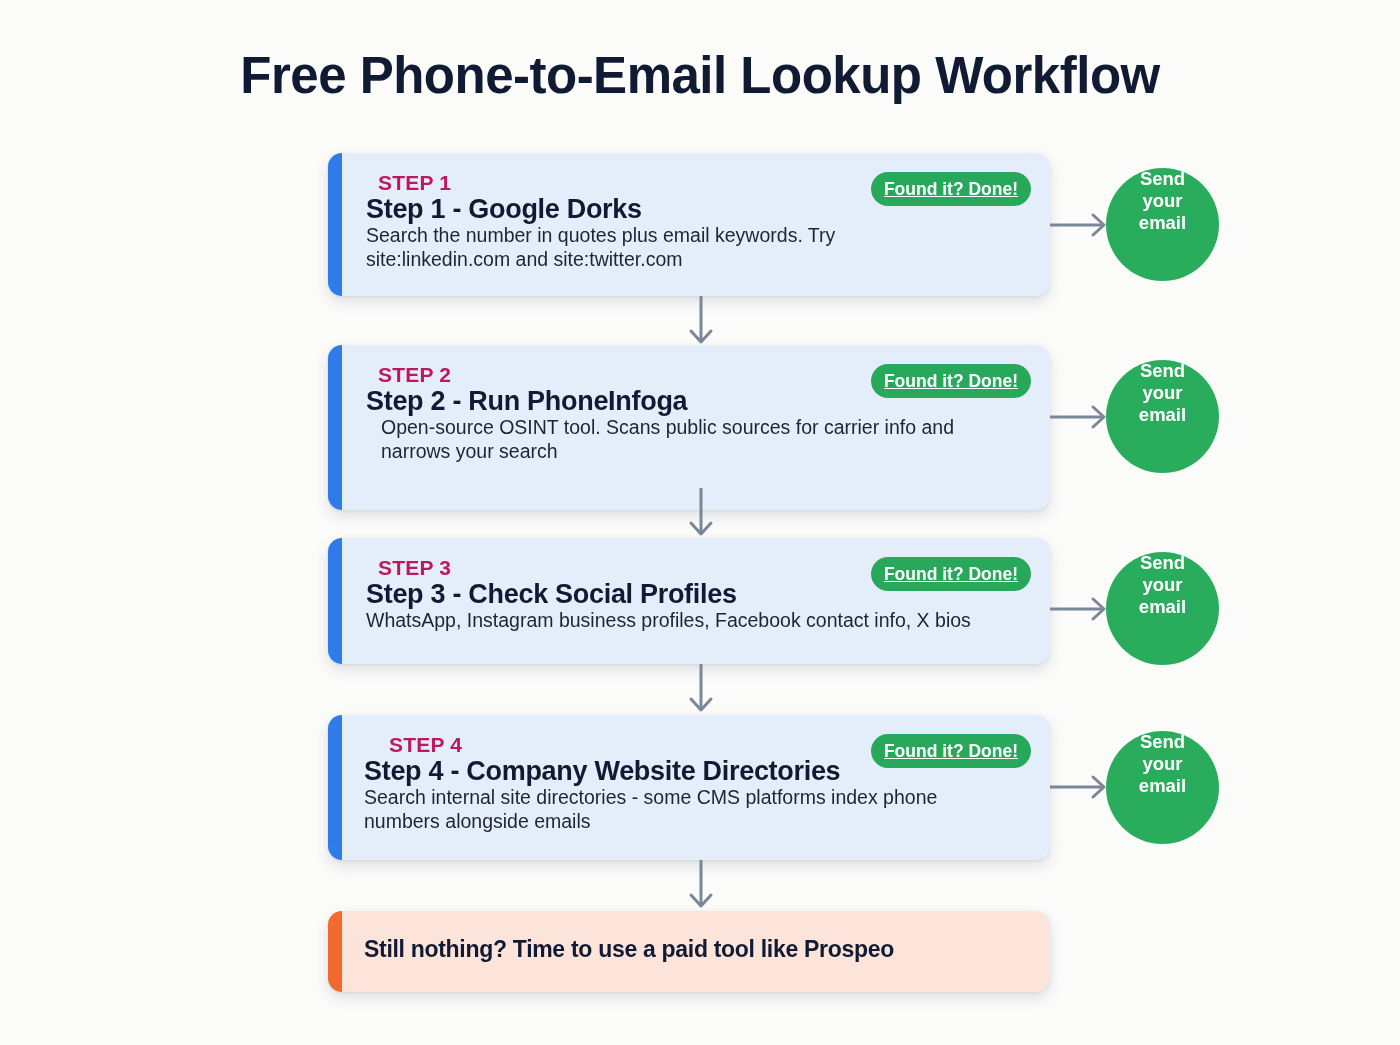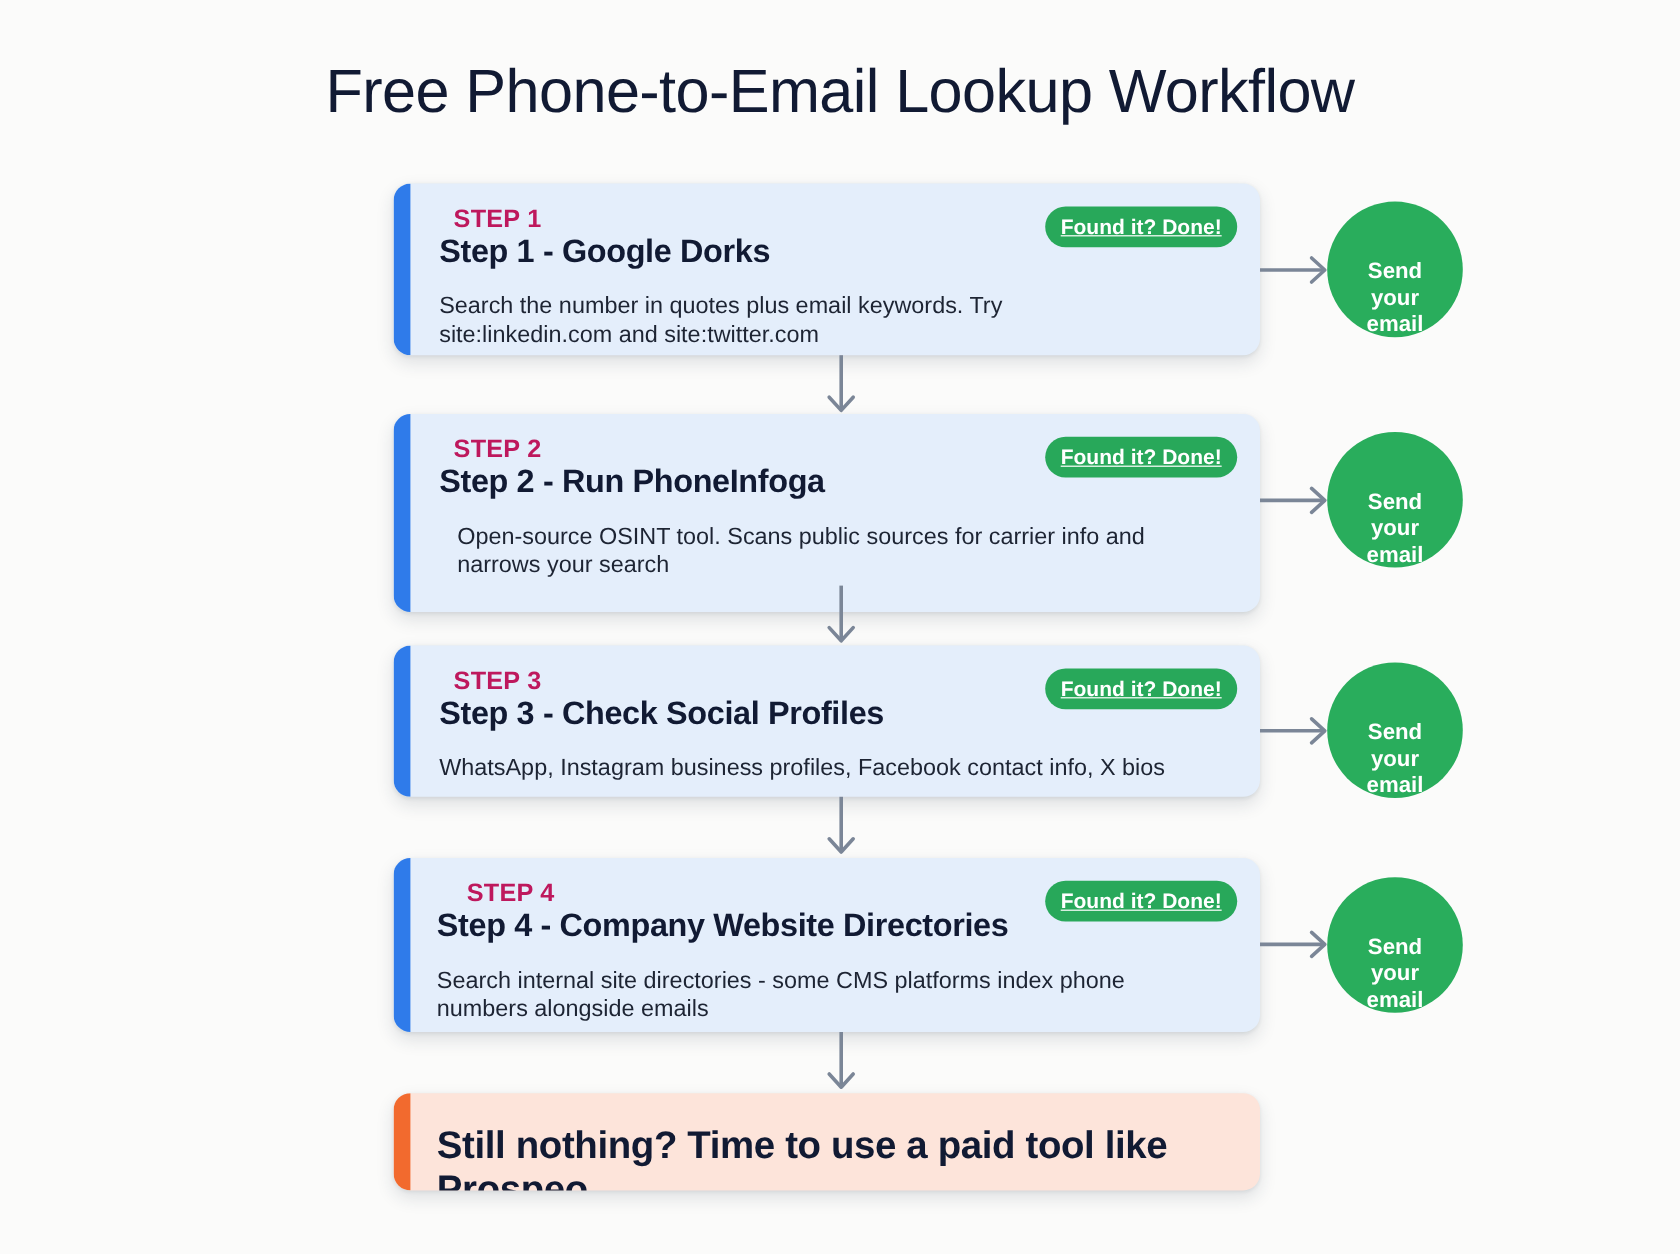--- a/index.html
+++ b/index.html
@@ -6,21 +6,21 @@
   body {
     width: 1400px; height: 1045px;
     background: #fbfbfa;
     font-family: "Liberation Sans", "DejaVu Sans", sans-serif;
     position: relative;
     overflow: hidden;
   }
   .title {
     position: absolute; left: 0; top: 46px; width: 1400px;
     text-align: center;
-    font-size: 51px; font-weight: 400; color: #111a33;
+    font-size: 51px; font-weight: 700; color: #111a33;
     letter-spacing: -0.5px;
   }
   .card {
     position: absolute; left: 328px; width: 722px;
     background: #e4eefb;
     border-radius: 14px;
     box-shadow: 0 6px 14px rgba(30, 45, 70, 0.13), 0 1px 3px rgba(30,45,70,0.08);
     overflow: hidden;
   }
   .card .accent {
@@ -32,21 +32,21 @@
     font-size: 21px; font-weight: 700; color: #be185d;
     letter-spacing: 0.2px;
     margin-left: 12px;
   }
   .card .heading {
     position: absolute; left: 38px; top: 41px;
     font-size: 27px; font-weight: 700; color: #111a33;
     letter-spacing: -0.3px;
   }
   .card .desc {
-    position: absolute; left: 38px; top: 90px; width: 640px;
+    position: absolute; left: 38px; top: 70px; width: 640px;
     font-size: 19.5px; color: #1d2433; line-height: 24px;
   }
   .badge {
     position: absolute; left: 543px; top: 19px;
     height: 34px; width: 160px;
     border-radius: 17px;
     background: #28a85a;
     color: #ffffff; font-weight: 700; font-size: 17.5px;
     display: flex; align-items: center; justify-content: center; text-decoration: underline;
   }
@@ -56,29 +56,29 @@
     border-radius: 14px;
     box-shadow: 0 6px 14px rgba(30, 45, 70, 0.13), 0 1px 3px rgba(30,45,70,0.08);
     overflow: hidden;
   }
   .final .accent {
     position: absolute; left: 0; top: 0; bottom: 0; width: 14px;
     background: #f26a2e;
   }
   .final .text {
     position: absolute; left: 36px; top: 25px;
-    font-size: 32px; font-weight: 700; color: #111a33;
+    font-size: 23px; font-weight: 700; color: #111a33;
     letter-spacing: -0.3px;
   }
   .circle {
     position: absolute; width: 113px; height: 113px;
     border-radius: 50%;
     background: #29ad5c;
     color: #ffffff; font-weight: 700; font-size: 18.5px;
-    display: flex; align-items: flex-end; justify-content: center;
+    display: flex; align-items: flex-start; justify-content: center;
     text-align: center; line-height: 22px;
   }
   .circle span { display: block; }
   svg.arrow { position: absolute; overflow: visible; }
 </style>
 </head>
 <body>
 
 <div class="title">Free Phone-to-Email Lookup Workflow</div>
 

